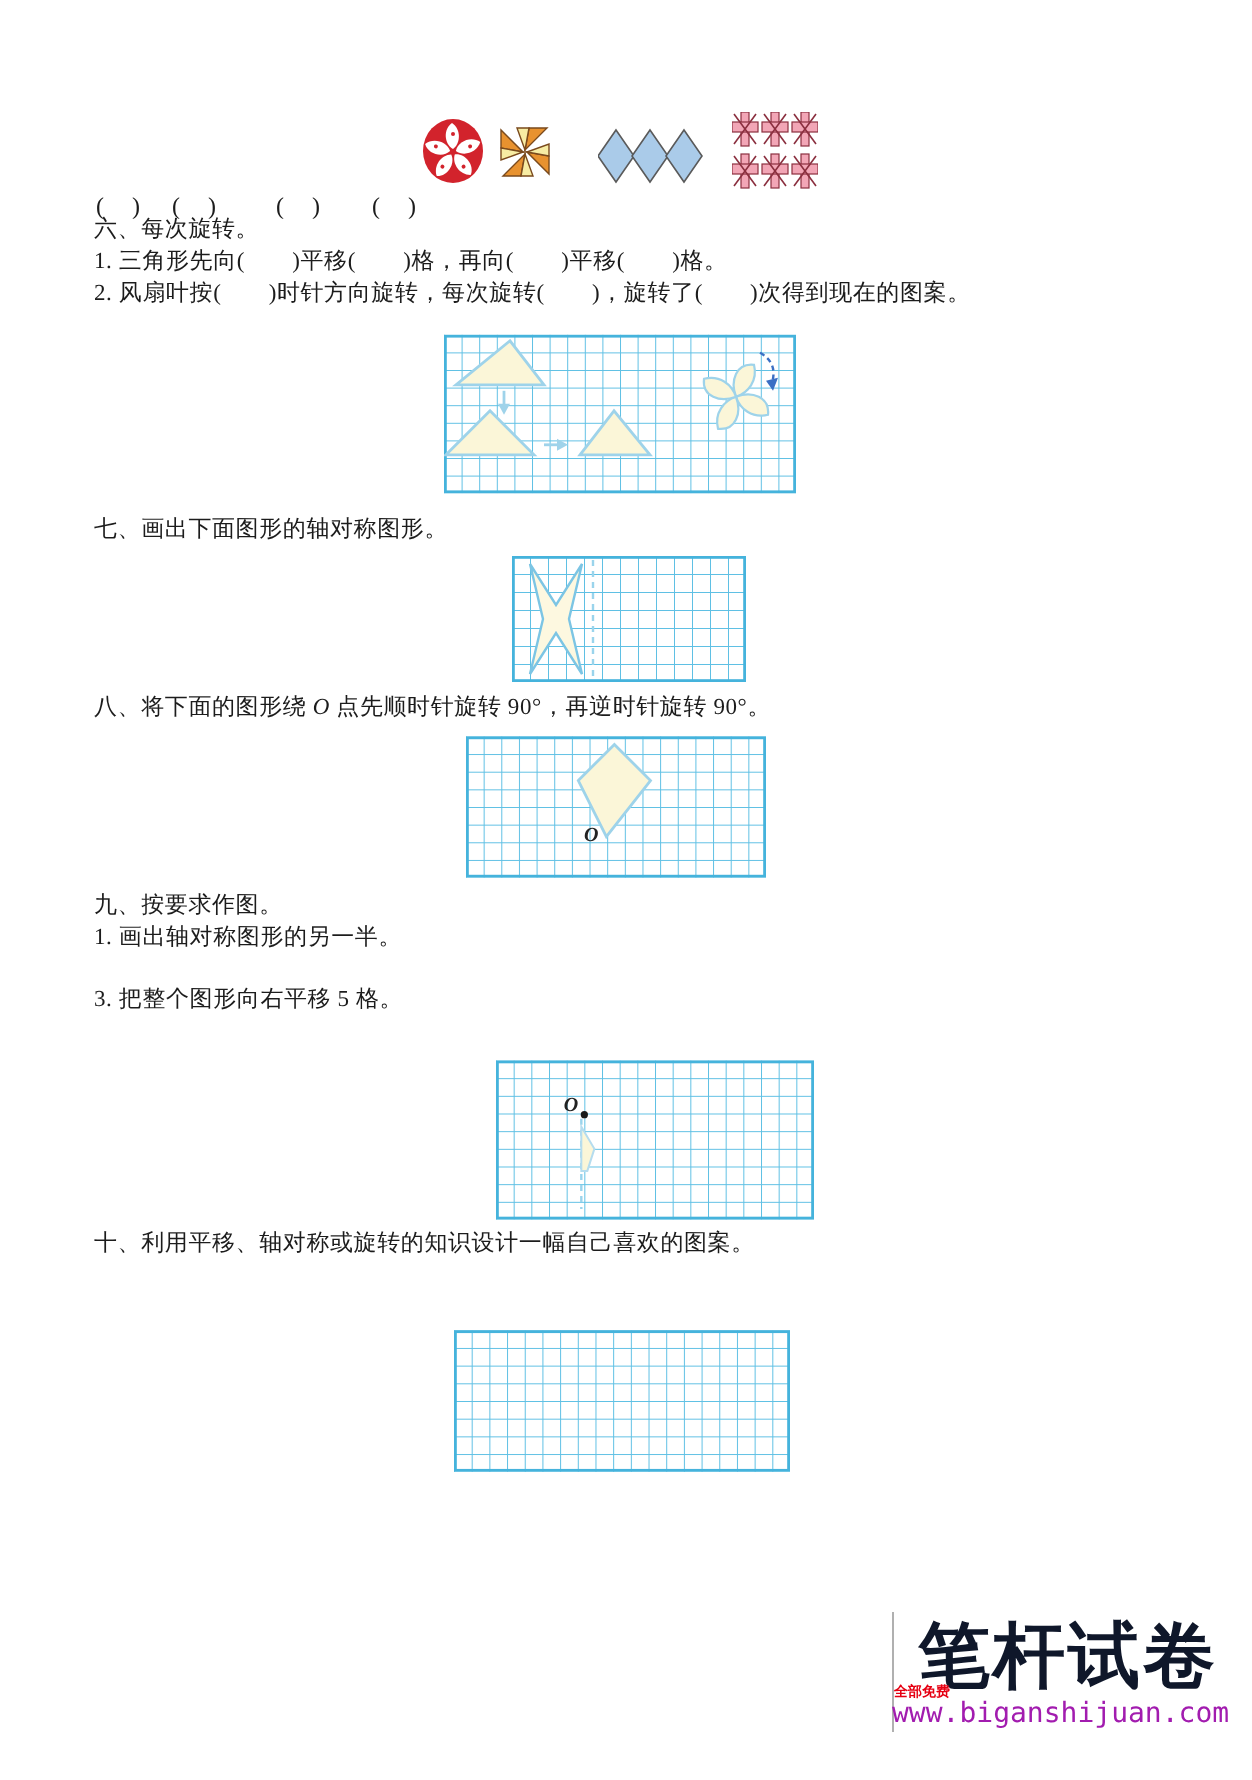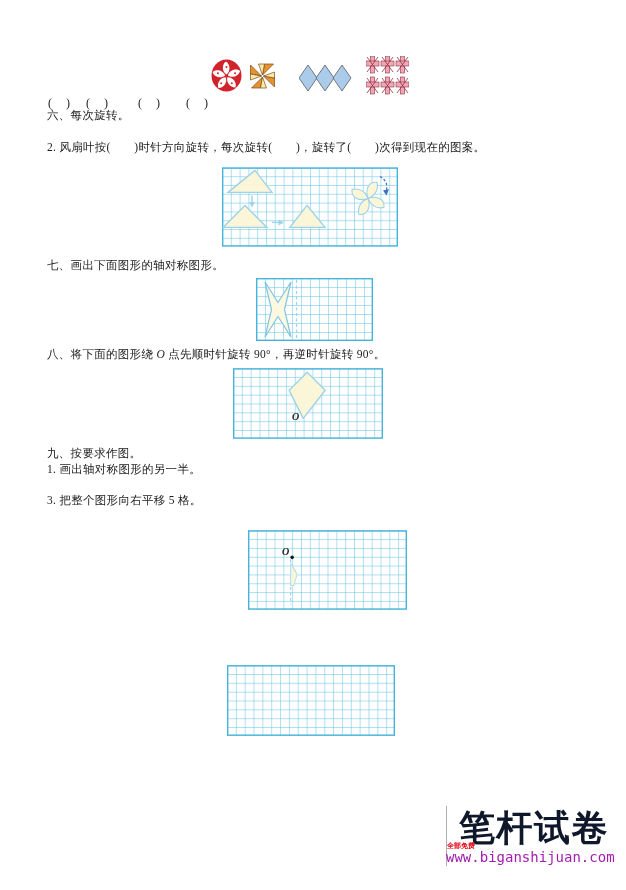--- a/index.html
+++ b/index.html
@@ -124,20 +124,21 @@
       </g>
     </svg>
   </span>
 
   <span class="paren" style="left:48px;top:95px;">(　)</span>
   <span class="paren" style="left:86px;top:95px;">(　)</span>
   <span class="paren" style="left:138px;top:95px;">(　)</span>
   <span class="paren" style="left:186px;top:95px;">(　)</span>
 
   <div class="t" style="left:47px;top:108px;">六、每次旋转。</div>
+  <div class="t" style="left:47px;top:124px;">1. 三角形先向(　　)平移(　　)格，再向(　　)平移(　　)格。</div>
   <div class="t" style="left:47px;top:140px;">2. 风扇叶按(　　)时针方向旋转，每次旋转(　　)，旋转了(　　)次得到现在的图案。</div>
 
   <span class="abs" style="left:222px;top:167px;">
     <svg width="176" height="80" viewBox="0 0 176 79.2">
       <defs>
         <pattern id="gp1" width="8.8" height="8.8" patternUnits="userSpaceOnUse">
           <path d="M8.8,0 L0,0 0,8.8" fill="none" stroke="#5FC0E4" stroke-width="1"></path>
         </pattern>
       </defs>
       <rect x="0" y="0" width="176" height="79.2" fill="#ffffff"></rect>
@@ -225,20 +226,21 @@
       <rect x="0" y="0" width="158.4" height="79.2" fill="#ffffff"></rect>
       <rect x="0" y="0" width="158.4" height="79.2" fill="url(#gp4)"></rect>
       <rect x="0.7" y="0.7" width="157" height="77.8" fill="none" stroke="#45B3DC" stroke-width="1.4"></rect>
       <line x1="42.5" y1="29" x2="42.5" y2="74" stroke="#9AD4EC" stroke-width="1.2" stroke-dasharray="3,2.5"></line>
       <polygon points="42.5,33 49,44 45.5,55 42.5,55" fill="#FBF6D8" stroke="#B5DCEE" stroke-width="1"></polygon>
       <circle cx="44" cy="27" r="1.8" fill="#1a1a1a"></circle>
       <text x="41" y="25" text-anchor="end" font-size="10" font-style="italic" font-weight="bold" font-family="serif" fill="#222">O</text>
     </svg>
   </span>
 
+  <div class="t" style="left:47px;top:615px;">十、利用平移、轴对称或旋转的知识设计一幅自己喜欢的图案。</div>
 
   <span class="abs" style="left:227px;top:665px;">
     <svg width="168" height="71" viewBox="0 0 167.2 70.4">
       <defs>
         <pattern id="gp5" width="8.8" height="8.8" patternUnits="userSpaceOnUse">
           <path d="M8.8,0 L0,0 0,8.8" fill="none" stroke="#5FC0E4" stroke-width="1"></path>
         </pattern>
       </defs>
       <rect x="0" y="0" width="167.2" height="70.4" fill="#ffffff"></rect>
       <rect x="0" y="0" width="167.2" height="70.4" fill="url(#gp5)"></rect>

